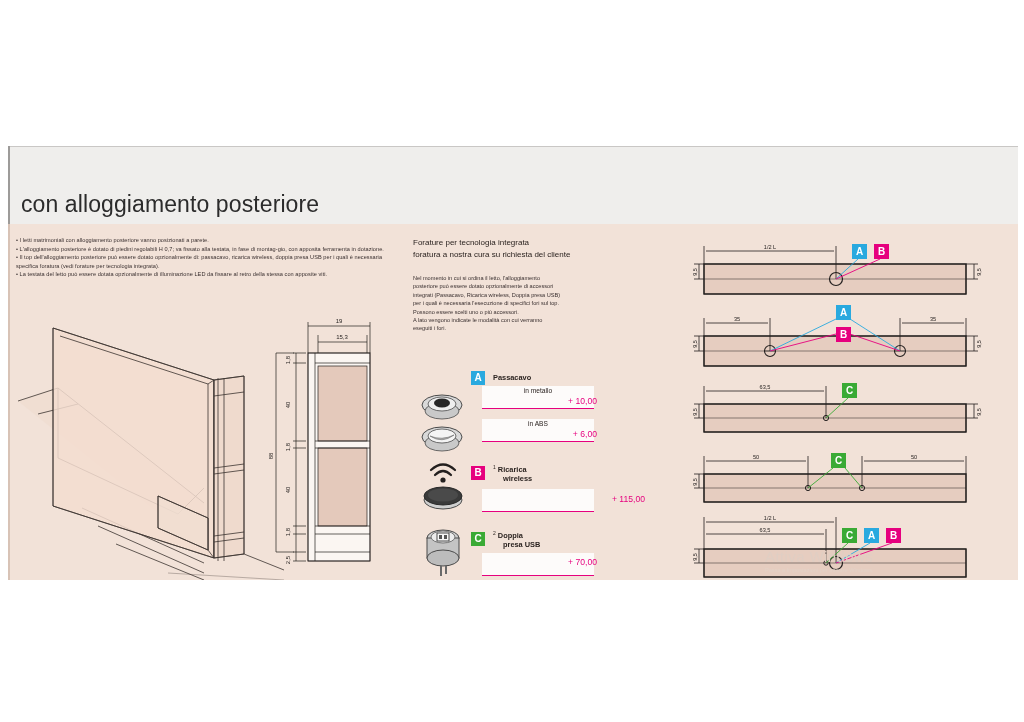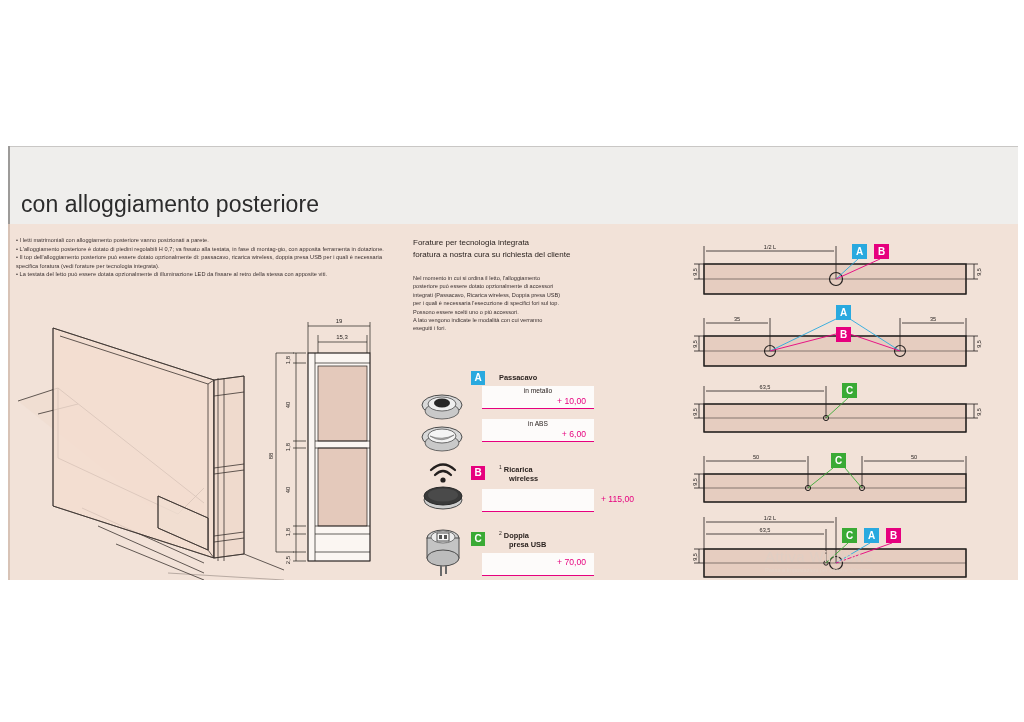--- a/index.html
+++ b/index.html
@@ -37,27 +37,27 @@
     line-height:8.4px;color:#3a3030;}
   .for-body p{margin:0;}
 
   
   .acc{position:absolute;}
   .badge{display:inline-block;width:14px;height:14px;line-height:14px;text-align:center;
     color:#fff;font-weight:bold;font-size:10px;vertical-align:middle;}
   .badge.a{background:#29a9df;}
   .badge.b{background:#e6007e;}
   .badge.c{background:#3aaa35;}
-  .acc-name{display:inline-block;margin-left:14px;font-size:7.4px;font-weight:bold;color:#2b2320;
+  .acc-name{display:inline-block;margin-left:8px;font-size:7.4px;font-weight:bold;color:#2b2320;
     vertical-align:middle;line-height:9px;}
   .sup{font-size:5px;vertical-align:super;font-weight:normal;}
   .price-box{position:absolute;background:#fdfbfa;border-bottom:1px solid #e6007e;
     width:112px;height:22px;}
   .price-lab{position:absolute;font-size:6.6px;color:#2b2320;text-align:center;width:112px;}
-  .price-val{position:absolute;font-size:8.6px;color:#e6007e;text-align:right;width:104px;}
+  .price-val{position:absolute;font-size:8.6px;color:#e6007e;text-align:right;width:115px;}
 
   
   .diagram{position:absolute;left:690px;width:320px;}
   .dbadge{position:absolute;width:15px;height:15px;line-height:15px;text-align:center;
     color:#fff;font-weight:bold;font-size:10px;}
   .dbadge.a{background:#29a9df;}
   .dbadge.b{background:#e6007e;}
   .dbadge.c{background:#3aaa35;}
 
   .watermark{position:absolute;left:765px;top:548px;font-size:15px;color:#e0cec3;

